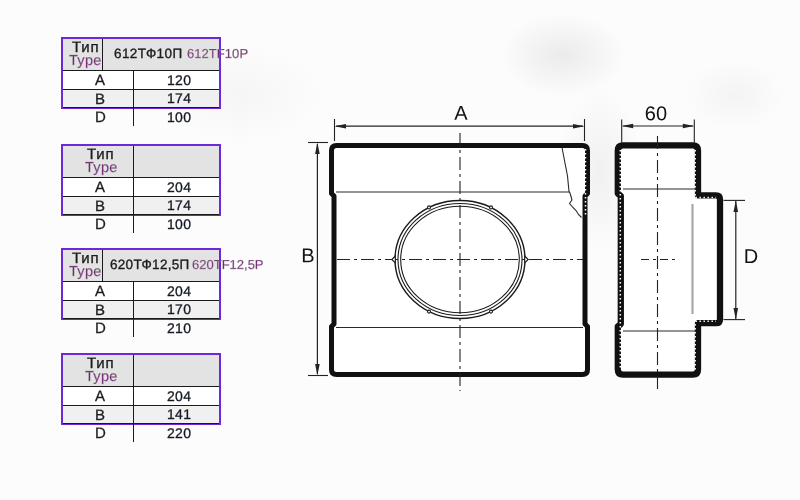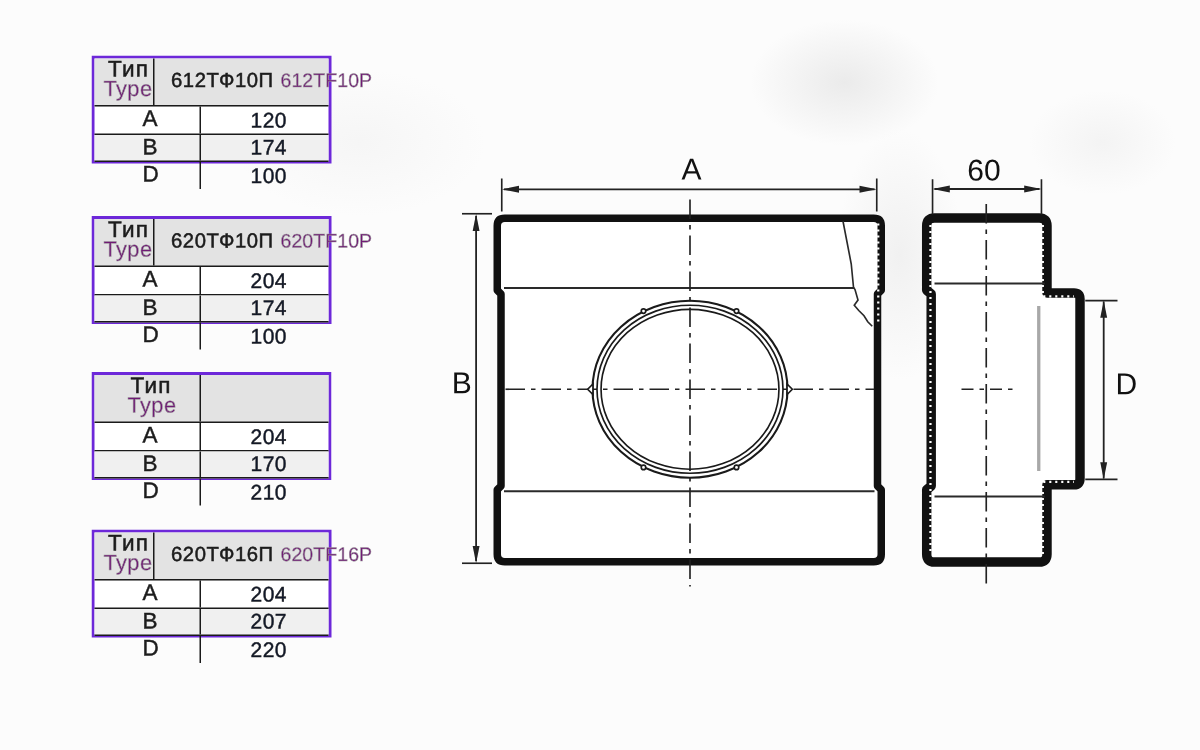--- a/index.html
+++ b/index.html
@@ -68,24 +68,20 @@
       </div>
     </div>
 </div>
 
 <div class="tbl" style="top:144px;">
   <div class="hdr">
       <div class="c1">
         <span class="l1">Тип</span>
         <span class="l2">Type</span>
       </div>
-      <div class="c2">
-        <span class="l1">620ТФ10П</span>
-        <span class="l2">620TF10P</span>
-      </div>
     </div>
   <div class="row">
       <div class="c1">
         <span>A</span>
       </div>
       <div class="c2">
         <span>204</span>
       </div>
     </div>
   <div class="row grayrow">
@@ -105,20 +101,24 @@
       </div>
     </div>
 </div>
 
 <div class="tbl" style="top:248px;">
   <div class="hdr">
       <div class="c1">
         <span class="l1">Тип</span>
         <span class="l2">Type</span>
       </div>
+      <div class="c2">
+        <span class="l1" style="letter-spacing:0.3px;margin-left:1px;">620ТФ12,5П</span>
+        <span class="l2" style="letter-spacing:0;margin-left:3px;">620TF12,5P</span>
+      </div>
     </div>
   <div class="row">
       <div class="c1">
         <span>A</span>
       </div>
       <div class="c2">
         <span>204</span>
       </div>
     </div>
   <div class="row grayrow">
@@ -138,39 +138,35 @@
       </div>
     </div>
 </div>
 
 <div class="tbl" style="top:353px;">
   <div class="hdr">
       <div class="c1">
         <span class="l1">Тип</span>
         <span class="l2">Type</span>
       </div>
-      <div class="c2">
-        <span class="l1">620ТФ16П</span>
-        <span class="l2">620TF16P</span>
-      </div>
     </div>
   <div class="row">
       <div class="c1">
         <span>A</span>
       </div>
       <div class="c2">
         <span>204</span>
       </div>
     </div>
   <div class="row grayrow">
       <div class="c1">
         <span>B</span>
       </div>
       <div class="c2">
-        <span>207</span>
+        <span>141</span>
       </div>
     </div>
   <div class="row">
       <div class="c1">
         <span>D</span>
       </div>
       <div class="c2">
         <span>220</span>
       </div>
     </div>

